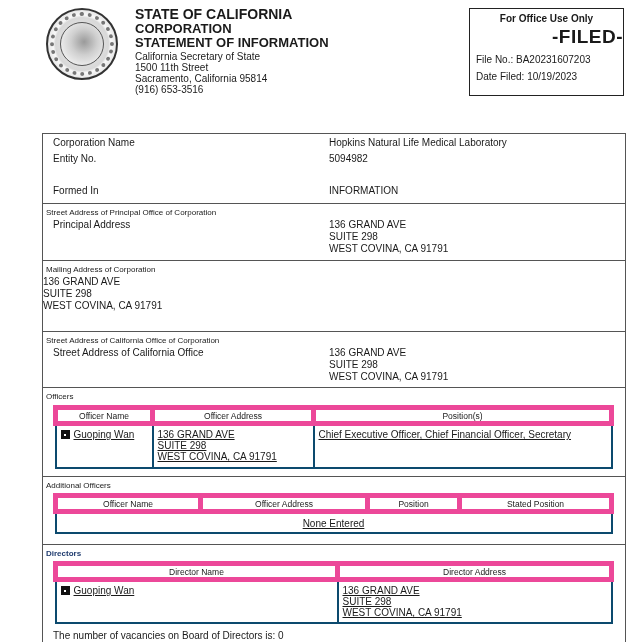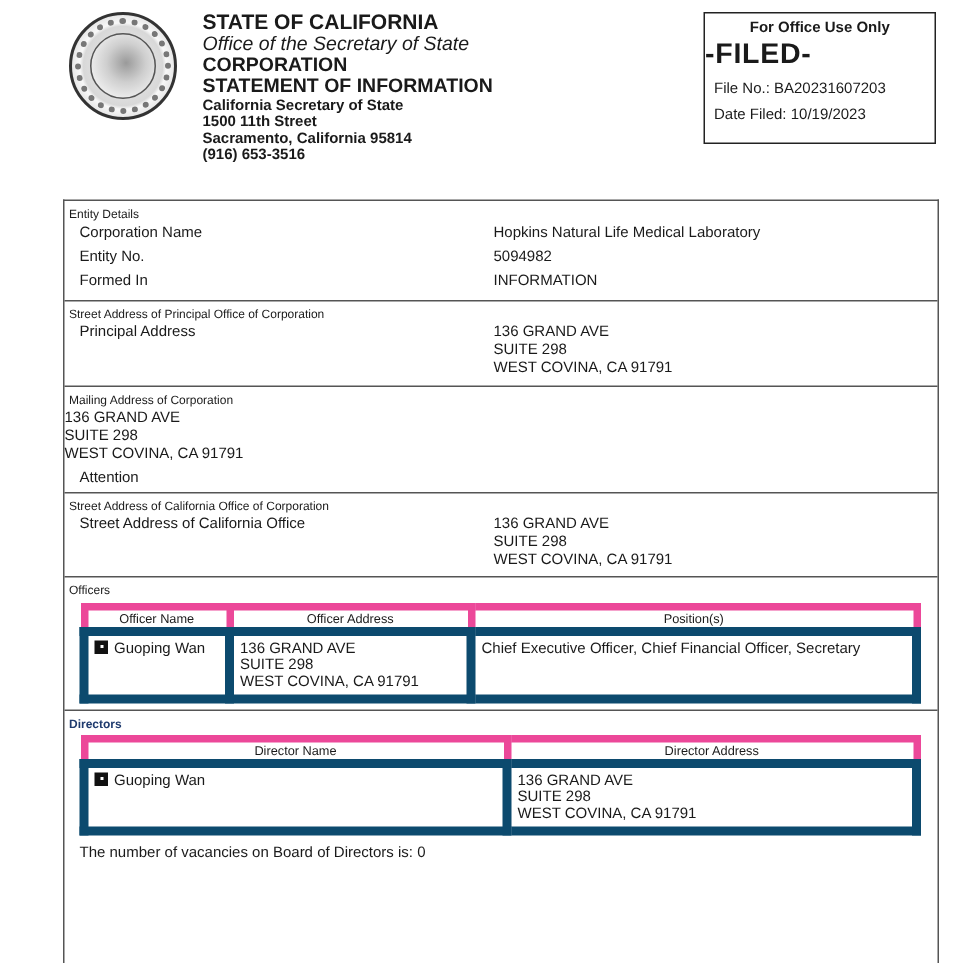--- a/index.html
+++ b/index.html
@@ -10,83 +10,81 @@
   .seal { position: absolute; left: 46px; top: 8px; width: 72px; height: 72px; border-radius: 50%;
           border: 2px solid #333; background: radial-gradient(circle, #f2f2f2 0%, #d8d8d8 55%, #f8f8f8 60%, #bdbdbd 100%); }
   .seal .inner { position: absolute; left: 12px; top: 12px; width: 44px; height: 44px; border-radius: 50%;
                  border: 1px solid #555; background: radial-gradient(circle at 55% 45%, #9a9a9a 0%, #cfcfcf 40%, #eeeeee 75%); }
   .seal .band { position:absolute; left:2px; top:2px; width:64px; height:64px; border-radius:50%; border:4px dotted #777; }
 
   .titles { position: absolute; left: 135px; top: 7px; }
   .t1 { font-weight: bold; font-size: 14px; line-height: 15px; }
   .t2 { font-style: italic; font-size: 13px; line-height: 14px; }
   .t3 { font-weight: bold; font-size: 13px; line-height: 14px; }
-  .addr { font-size: 10px; line-height: 11px; margin-top: 1px; font-weight: bold; }
+  .addr { font-size: 10px; line-height: 11px; margin-top: 1px; }
 
   .office-box { position: absolute; left: 469px; top: 8px; width: 155px; height: 88px; border: 1px solid #222; }
   .office-box .ou { text-align: center; font-size: 10px; margin-top: 4px; font-weight: bold; }
-  .office-box .filed { text-align: left; font-weight: bold; font-size: 19px; margin-top: 2px; letter-spacing: 0.5px; }
+  .office-box .filed { text-align: right; font-weight: bold; font-size: 19px; margin-top: 2px; letter-spacing: 0.5px; }
   .office-box .fn { font-size: 10px; margin: 6px 0 0 6px; }
   .office-box .df { font-size: 10px; margin: 6px 0 0 6px; }
 
   .form { position: absolute; left: 42px; top: 133px; width: 584px; height: 520px; border: 1px solid #555; border-bottom: none; }
   .section { border-bottom: 1px solid #555; position: relative; }
   .sec-label { font-size: 8px; padding: 4px 0 0 3px; line-height: 9px; }
   .row { display: flex; font-size: 10px; line-height: 12px; }
   .row .k { width: 286px; padding-left: 10px; }
   .row .v { flex: 1; }
 
   .tbl { border-collapse: collapse; margin-left: 10px; font-size: 10px; }
   .tbl th { font-weight: normal; font-size: 8.5px; border: 5px solid #ec4899; height: 16px; text-align: center; }
-  .tbl td { border: 6px solid #0c4a6e; vertical-align: top; padding: 3px 4px; line-height: 11px; }
+  .tbl td { border: 2px solid #0c4a6e; vertical-align: top; padding: 3px 4px; line-height: 11px; text-decoration: underline; }
   .bullet { display: inline-block; width: 9px; height: 9px; background: #111; position: relative; vertical-align: -1px; margin-right: 4px; }
   .bullet::after { content: ""; position: absolute; left: 3.5px; top: 3.5px; width: 2px; height: 2px; background: #fff; }
   .directors-label { color: #1f3b6e; font-weight: bold; }
 </style>
 </head>
 <body>
 
 <div class="header">
   <div class="seal">
     <div class="band"></div>
     <div class="inner"></div>
   </div>
   <div class="titles">
     <div class="t1">STATE OF CALIFORNIA</div>
-    <div class="t2">Office of the Secretary of State</div>
     <div class="t3">CORPORATION</div>
     <div class="t3">STATEMENT OF INFORMATION</div>
     <div class="addr">
       <div>California Secretary of State</div>
       <div>1500 11th Street</div>
       <div>Sacramento, California 95814</div>
       <div>(916) 653-3516</div>
     </div>
   </div>
   <div class="office-box">
     <div class="ou">For Office Use Only</div>
     <div class="filed">-FILED-</div>
     <div class="fn">File No.: BA20231607203</div>
     <div class="df">Date Filed: 10/19/2023</div>
   </div>
 </div>
 
 <div class="form">
 
   <div class="section" style="height:67px">
-    <div class="sec-label">Entity Details</div>
     <div class="row" style="margin-top:3px">
         <div class="k">Corporation Name</div>
         <div class="v">Hopkins Natural Life Medical Laboratory</div>
       </div>
     <div class="row" style="margin-top:4px">
         <div class="k">Entity No.</div>
         <div class="v">5094982</div>
       </div>
-    <div class="row" style="margin-top:4px">
+    <div class="row" style="margin-top:20px">
         <div class="k">Formed In</div>
         <div class="v">INFORMATION</div>
       </div>
   </div>
 
   <div class="section" style="height:57px">
     <div class="sec-label">Street Address of Principal Office of Corporation</div>
     <div class="row" style="margin-top:2px">
       <div class="k">Principal Address</div>
       <div class="v">
@@ -100,21 +98,20 @@
   <div class="section" style="height:71px">
     <div class="sec-label">Mailing Address of Corporation</div>
     <div class="row" style="margin-top:2px">
       <div class="v">
         <div>136 GRAND AVE</div>
           <div>SUITE 298</div>
           <div>WEST COVINA, CA 91791</div>
       </div>
     </div>
     <div class="row" style="margin-top:4px">
-        <div class="k">Attention</div>
         <div class="v"></div>
       </div>
   </div>
 
   <div class="section" style="height:56px">
     <div class="sec-label">Street Address of California Office of Corporation</div>
     <div class="row" style="margin-top:2px">
       <div class="k">Street Address of California Office</div>
       <div class="v">
         <div>136 GRAND AVE</div>
@@ -139,20 +136,36 @@
               <div>136 GRAND AVE</div>
               <div>SUITE 298</div>
               <div>WEST COVINA, CA 91791</div>
             </td>
         <td>Chief Executive Officer, Chief Financial Officer, Secretary</td>
       </tr>
     </tbody>
       </table>
   </div>
 
+  <div class="section" style="height:68px">
+    <div class="sec-label">Additional Officers</div>
+    <table class="tbl" style="width:561px; margin-top:3px">
+      <tbody>
+          <tr>
+        <th style="width:145px">Officer Name</th>
+        <th style="width:167px">Officer Address</th>
+        <th style="width:92px">Position</th>
+        <th>Stated Position</th>
+      </tr>
+      <tr>
+        <td colspan="4" style="text-align:center; height:19px; padding-top:4px">None Entered</td>
+      </tr>
+    </tbody>
+      </table>
+  </div>
 
   <div style="position:relative">
     <div class="sec-label directors-label">Directors</div>
     <table class="tbl" style="width:561px; margin-top:3px">
       <tbody>
           <tr>
         <th style="width:282px">Director Name</th>
         <th>Director Address</th>
       </tr>
       <tr style="height:43px">

